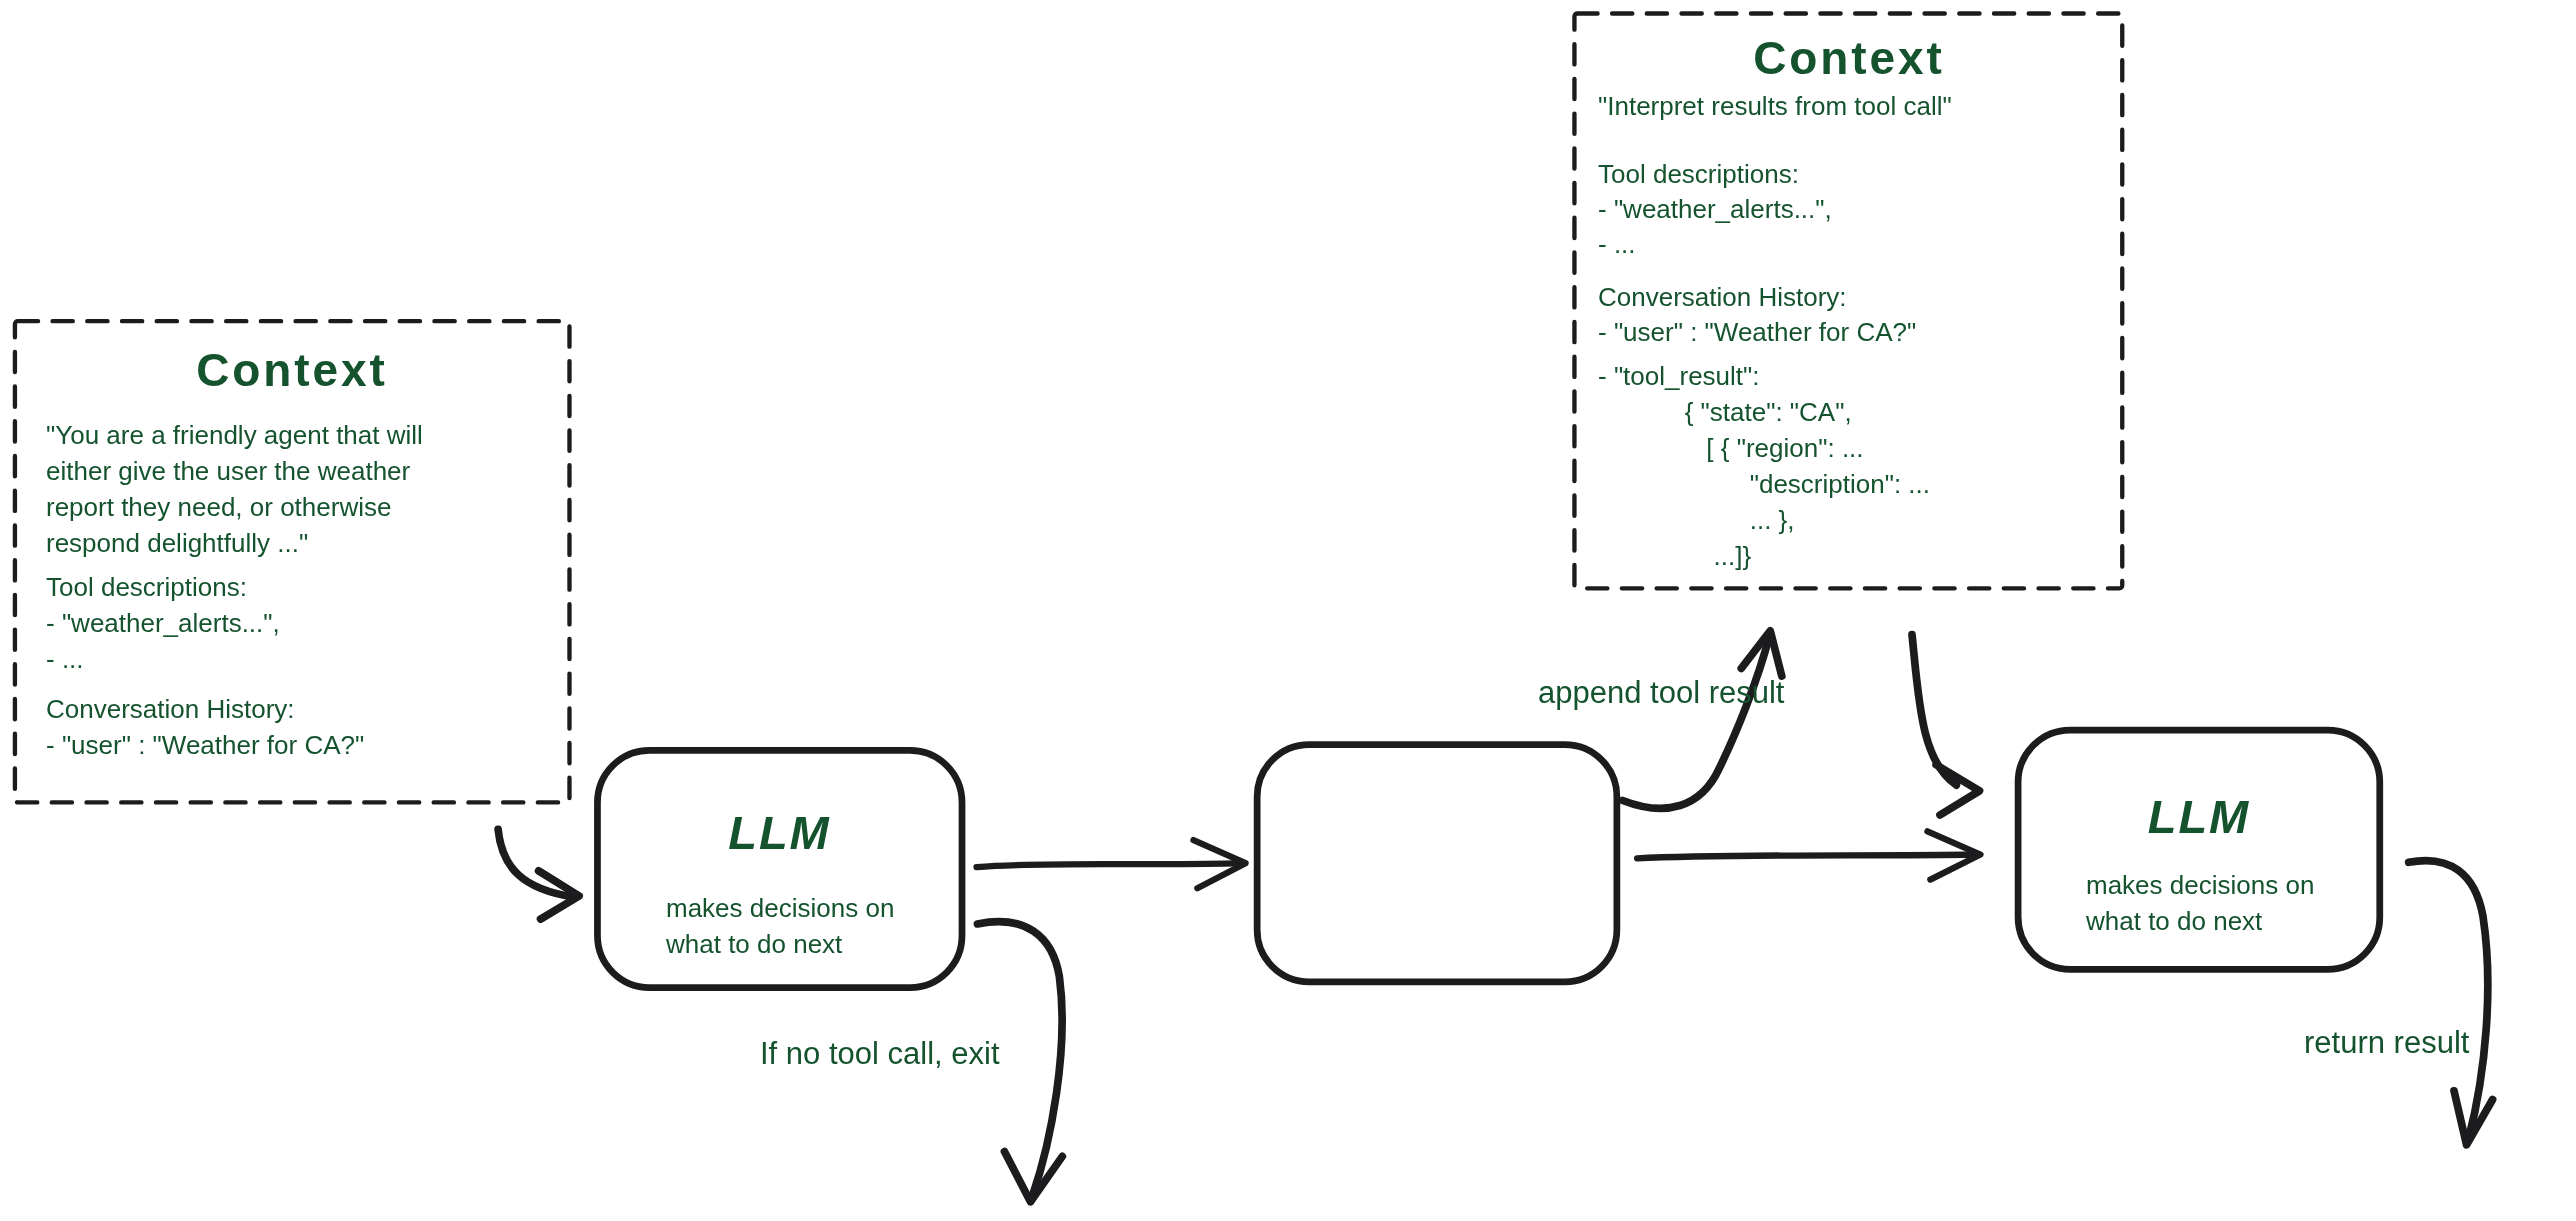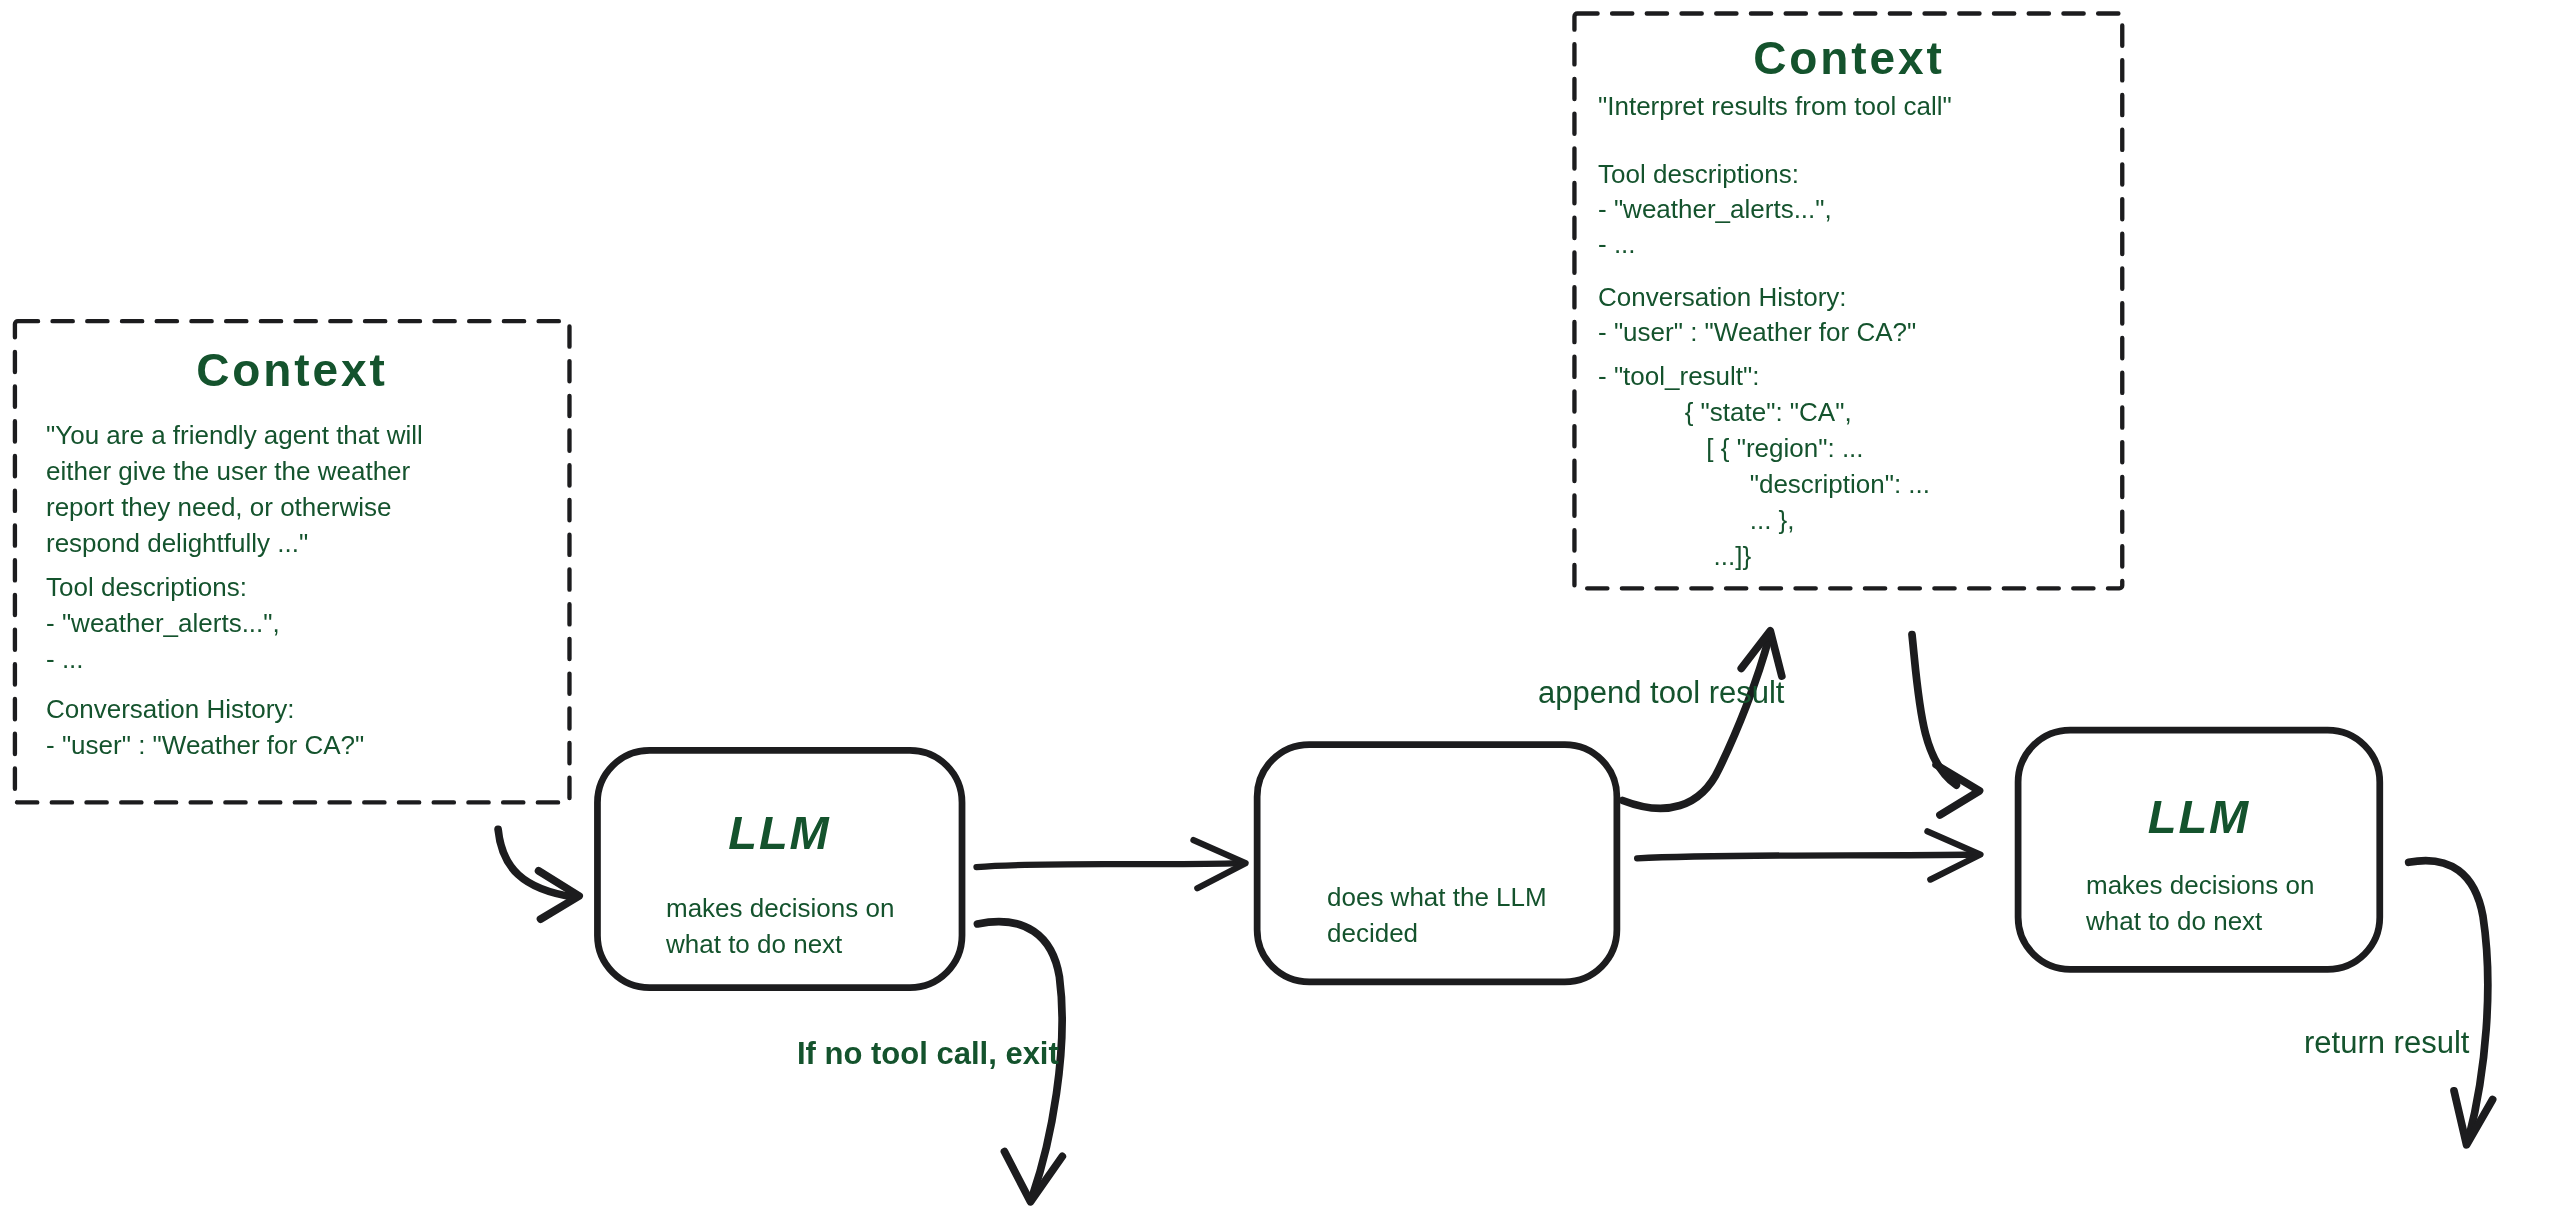--- a/index.html
+++ b/index.html
@@ -124,25 +124,23 @@
             { "state": "CA",
                [ { "region": ...
                      "description": ...
                      ... },
                 ...]}</div>
 
   <div class="txt node-title italic" style="left:597px; top:805px; width:365px;">LLM</div>
   <div class="txt sub-txt" style="left:666px; top:890px;">makes decisions on
 what to do next</div>
 
-  <div class="txt sub-txt lh31" style="left:1327px; top:879px;">does what the LLM
-decided</div>
 
   <div class="txt node-title italic" style="left:2018px; top:789px; width:362px;">LLM</div>
   <div class="txt sub-txt" style="left:2086px; top:867px;">makes decisions on
 what to do next</div>
 
   <div class="txt edge-lbl" style="left:1538px; top:675px;">append tool result</div>
-  <div class="txt edge-lbl" style="left:797px; top:1036px;font-weight:bold;">If no tool call, exit</div>
+  <div class="txt edge-lbl" style="left:760px; top:1036px;">If no tool call, exit</div>
   <div class="txt edge-lbl" style="left:2304px; top:1009px;margin-top:16px;">return result</div>
 
 </div>
 
 
 </body></html>

